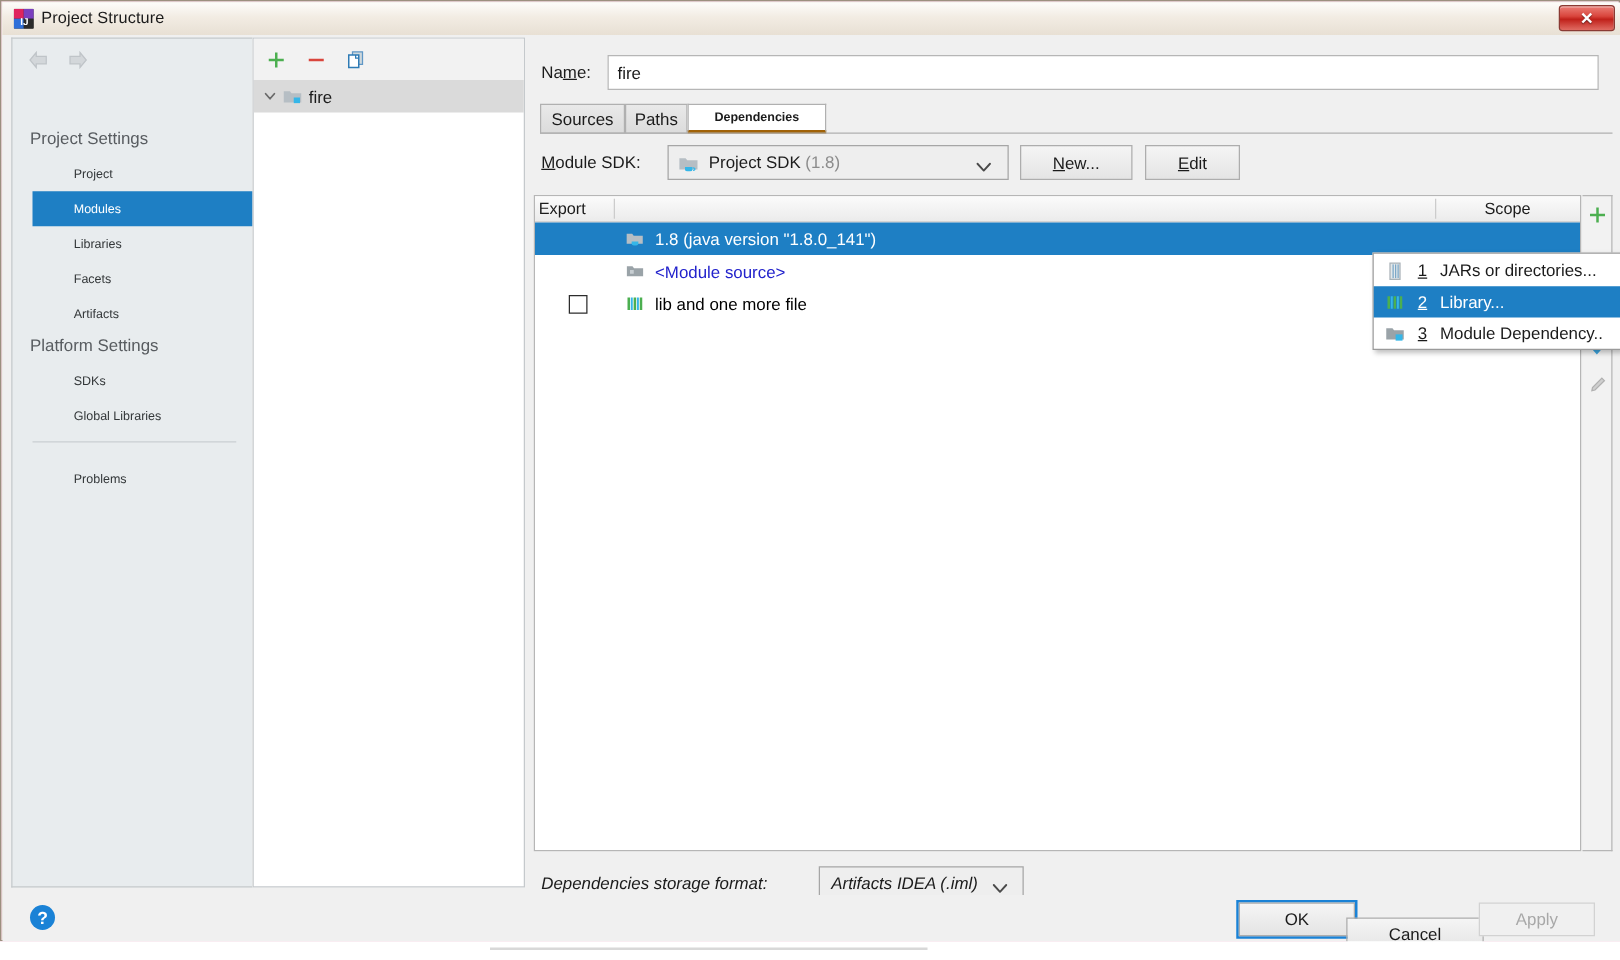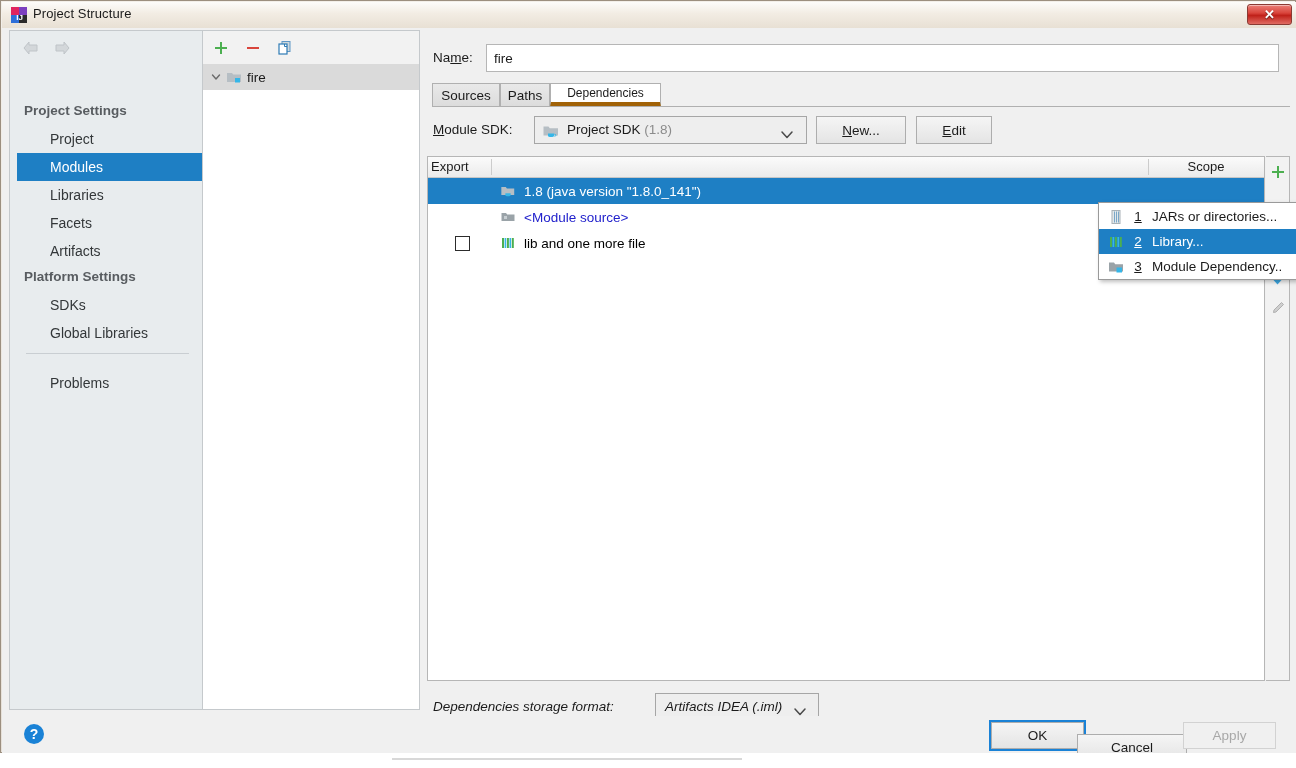--- a/index.html
+++ b/index.html
@@ -78,26 +78,26 @@
   .nav-arrow {
     position: absolute; top: 9px;
     width: 18px; height: 16px;
     cursor: default;
   }
   #nav-back { left: 12px; }
   #nav-fwd  { left: 43px; }
 
   .side-group {
     position: absolute; left: 0; width: 100%;
-    font-size: 13.5px; font-weight: bold; color: #585c60;
+    font-size: 13.5px; font-weight: normal; color: #585c60;
     padding-left: 14px; box-sizing: border-box;
   }
   .side-item {
-    position: absolute; left: 7px; width: 100%; height: 28px;
-    font-size: 14px; color: #333739;
+    position: absolute; left: 16px; width: 100%; height: 28px;
+    font-size: 10px; color: #333739;
     padding-left: 33px; box-sizing: border-box;
     display: flex; align-items: center;
   }
   .side-item.selected {
     background: #1e7fc4;
     color: #ffffff;
   }
   #side-sep {
     position: absolute; left: 16px; width: 163px; height: 1px;
     background: #c9ced2;
@@ -170,22 +170,23 @@
   .tab {
     position: absolute; top: 0; height: 24px;
     box-sizing: border-box;
     font-size: 13.5px; color: #1b1b1b;
     display: flex; align-items: center; justify-content: center;
     border: 1px solid #b0b0b0;
     background: linear-gradient(to bottom, #e9e9e9, #dcdcdc);
   }
   .tab.active {
     background: #ffffff;
-    border-bottom: 5px solid #a16207;
-    font-size: 12px;
+    border-bottom: 3px solid #a16207;
+    font-size: 10px;
+    font-weight: bold;
   }
   #tab-underline {
     position: absolute; left: 6px; top: 76px; width: 858px; height: 1px;
     background: #b0b0b0;
   }
 
   
   #sdk-row { position: absolute; left: 0; top: 86px; width: 100%; height: 30px; }
   #sdk-label { position: absolute; left: 7px; top: 6px; font-size: 13.5px; color: #1b1b1b; }
   #sdk-combo {

